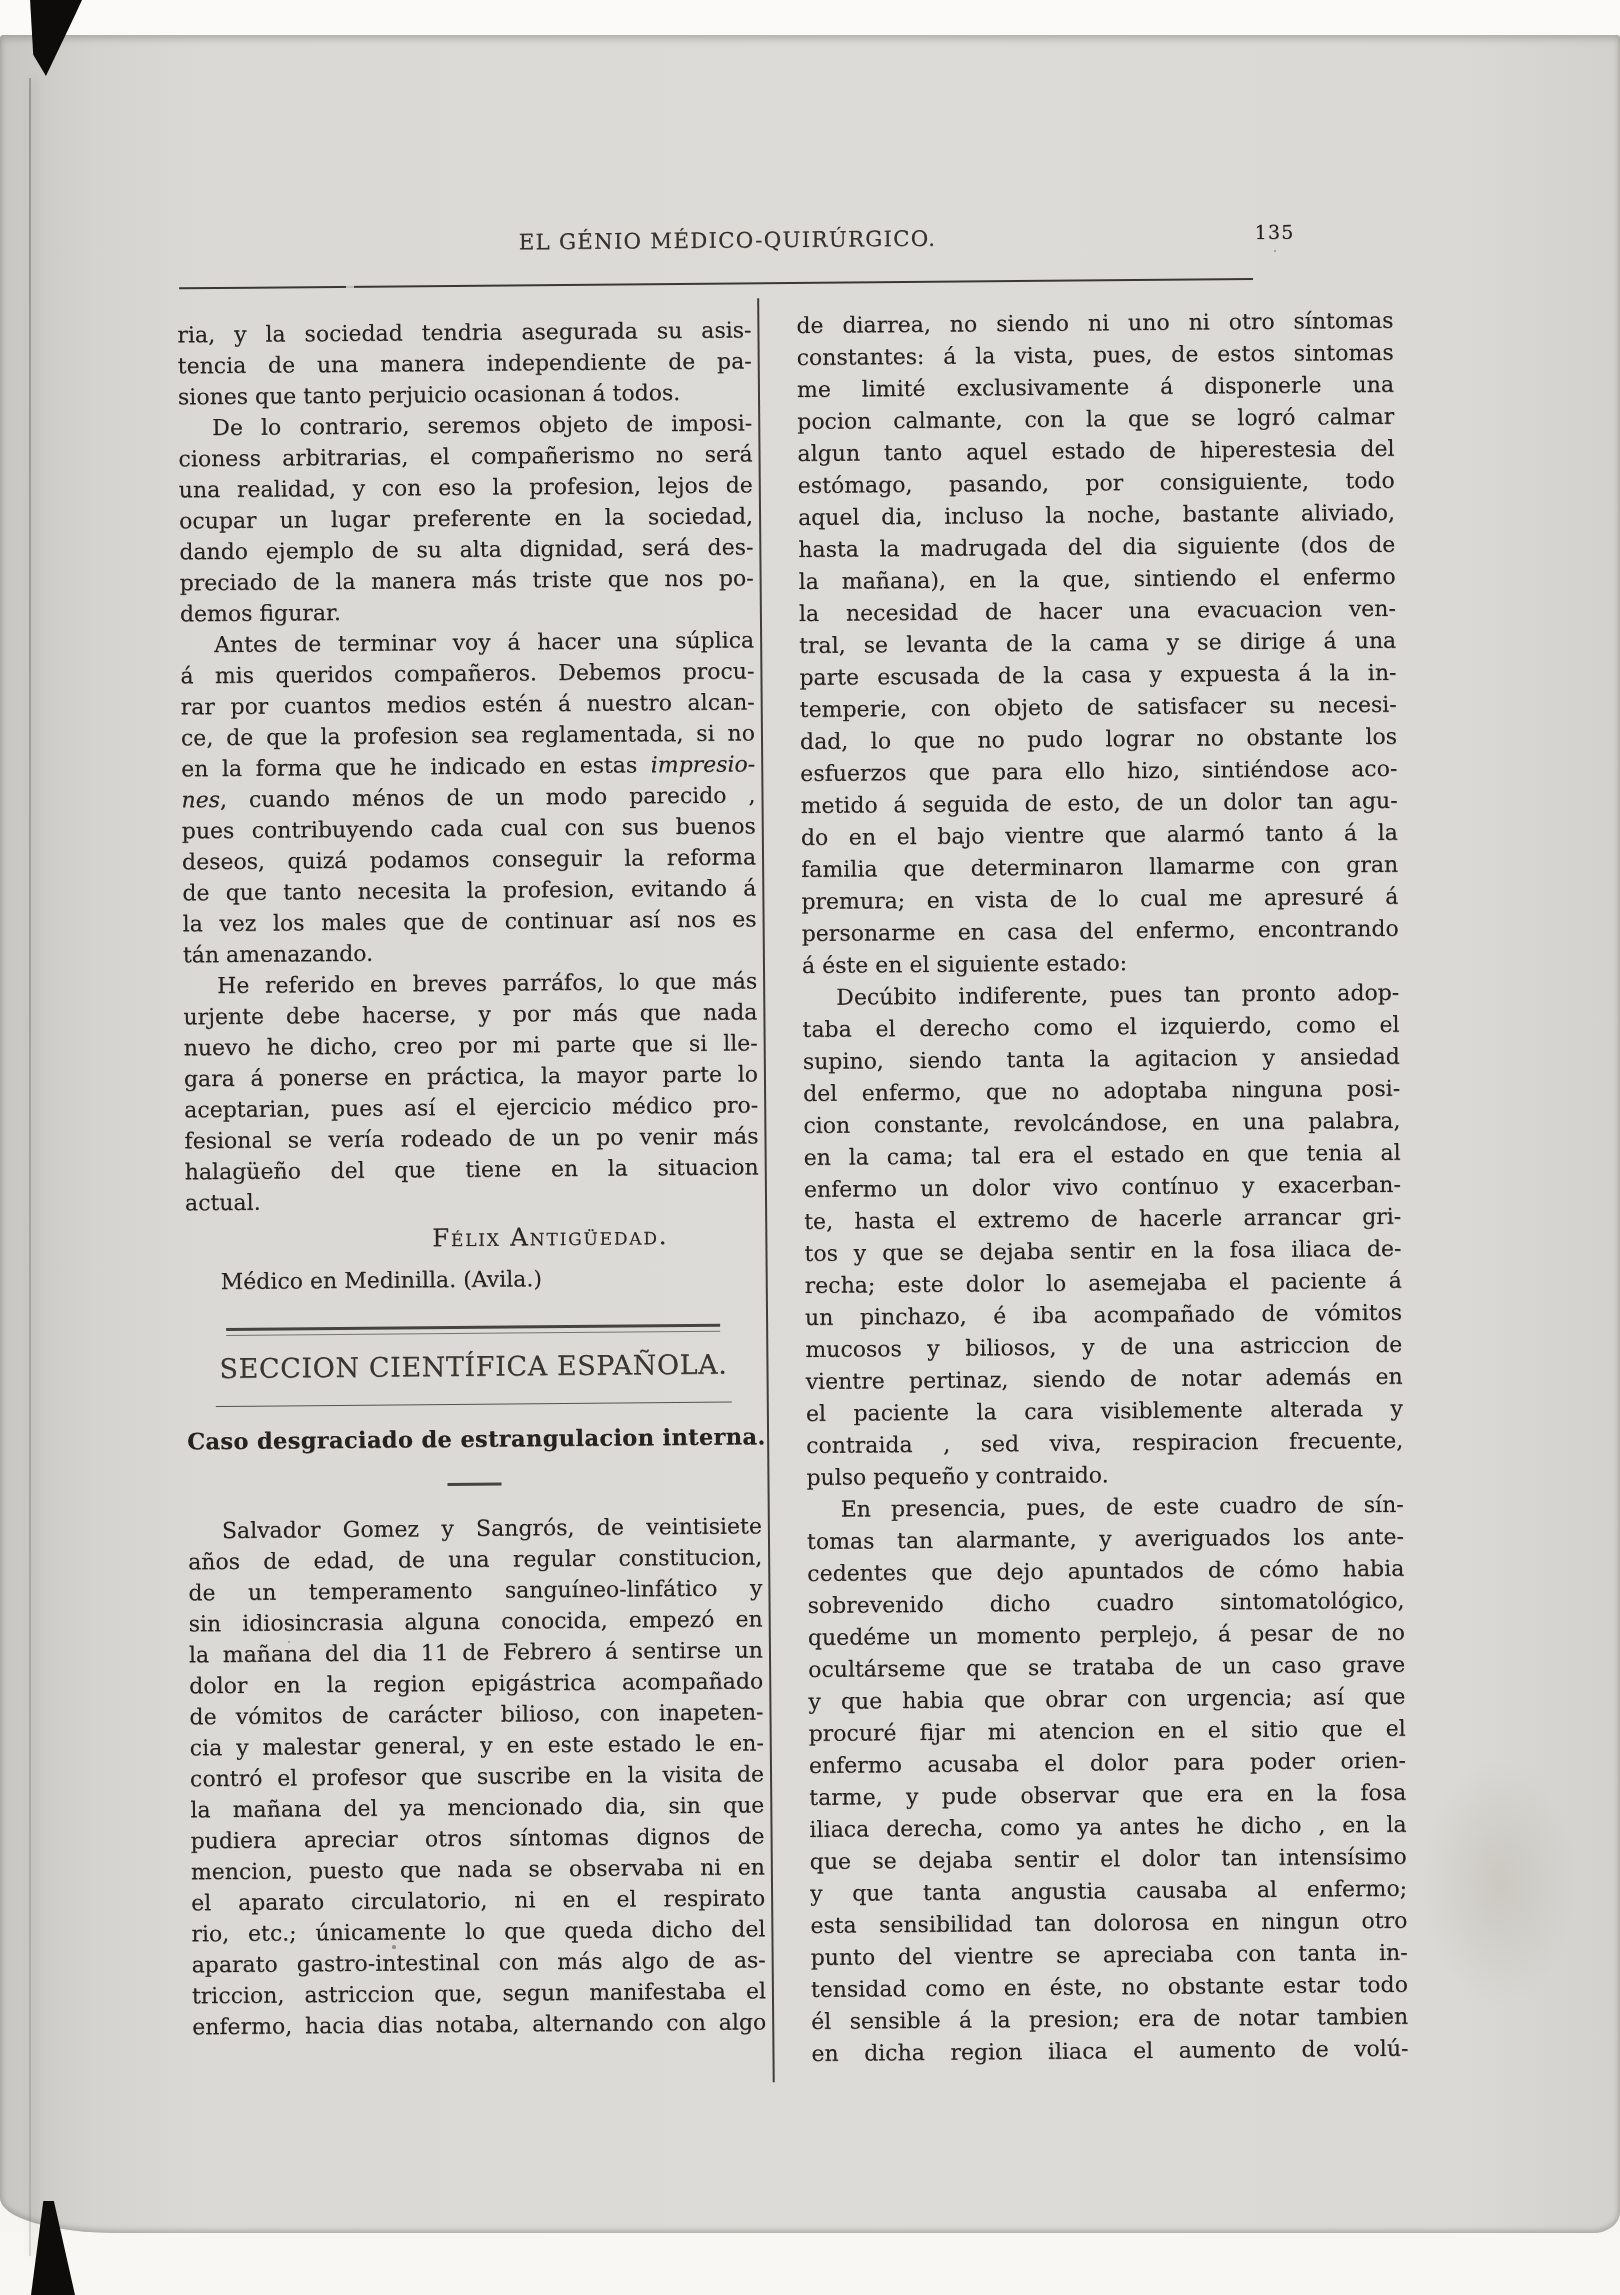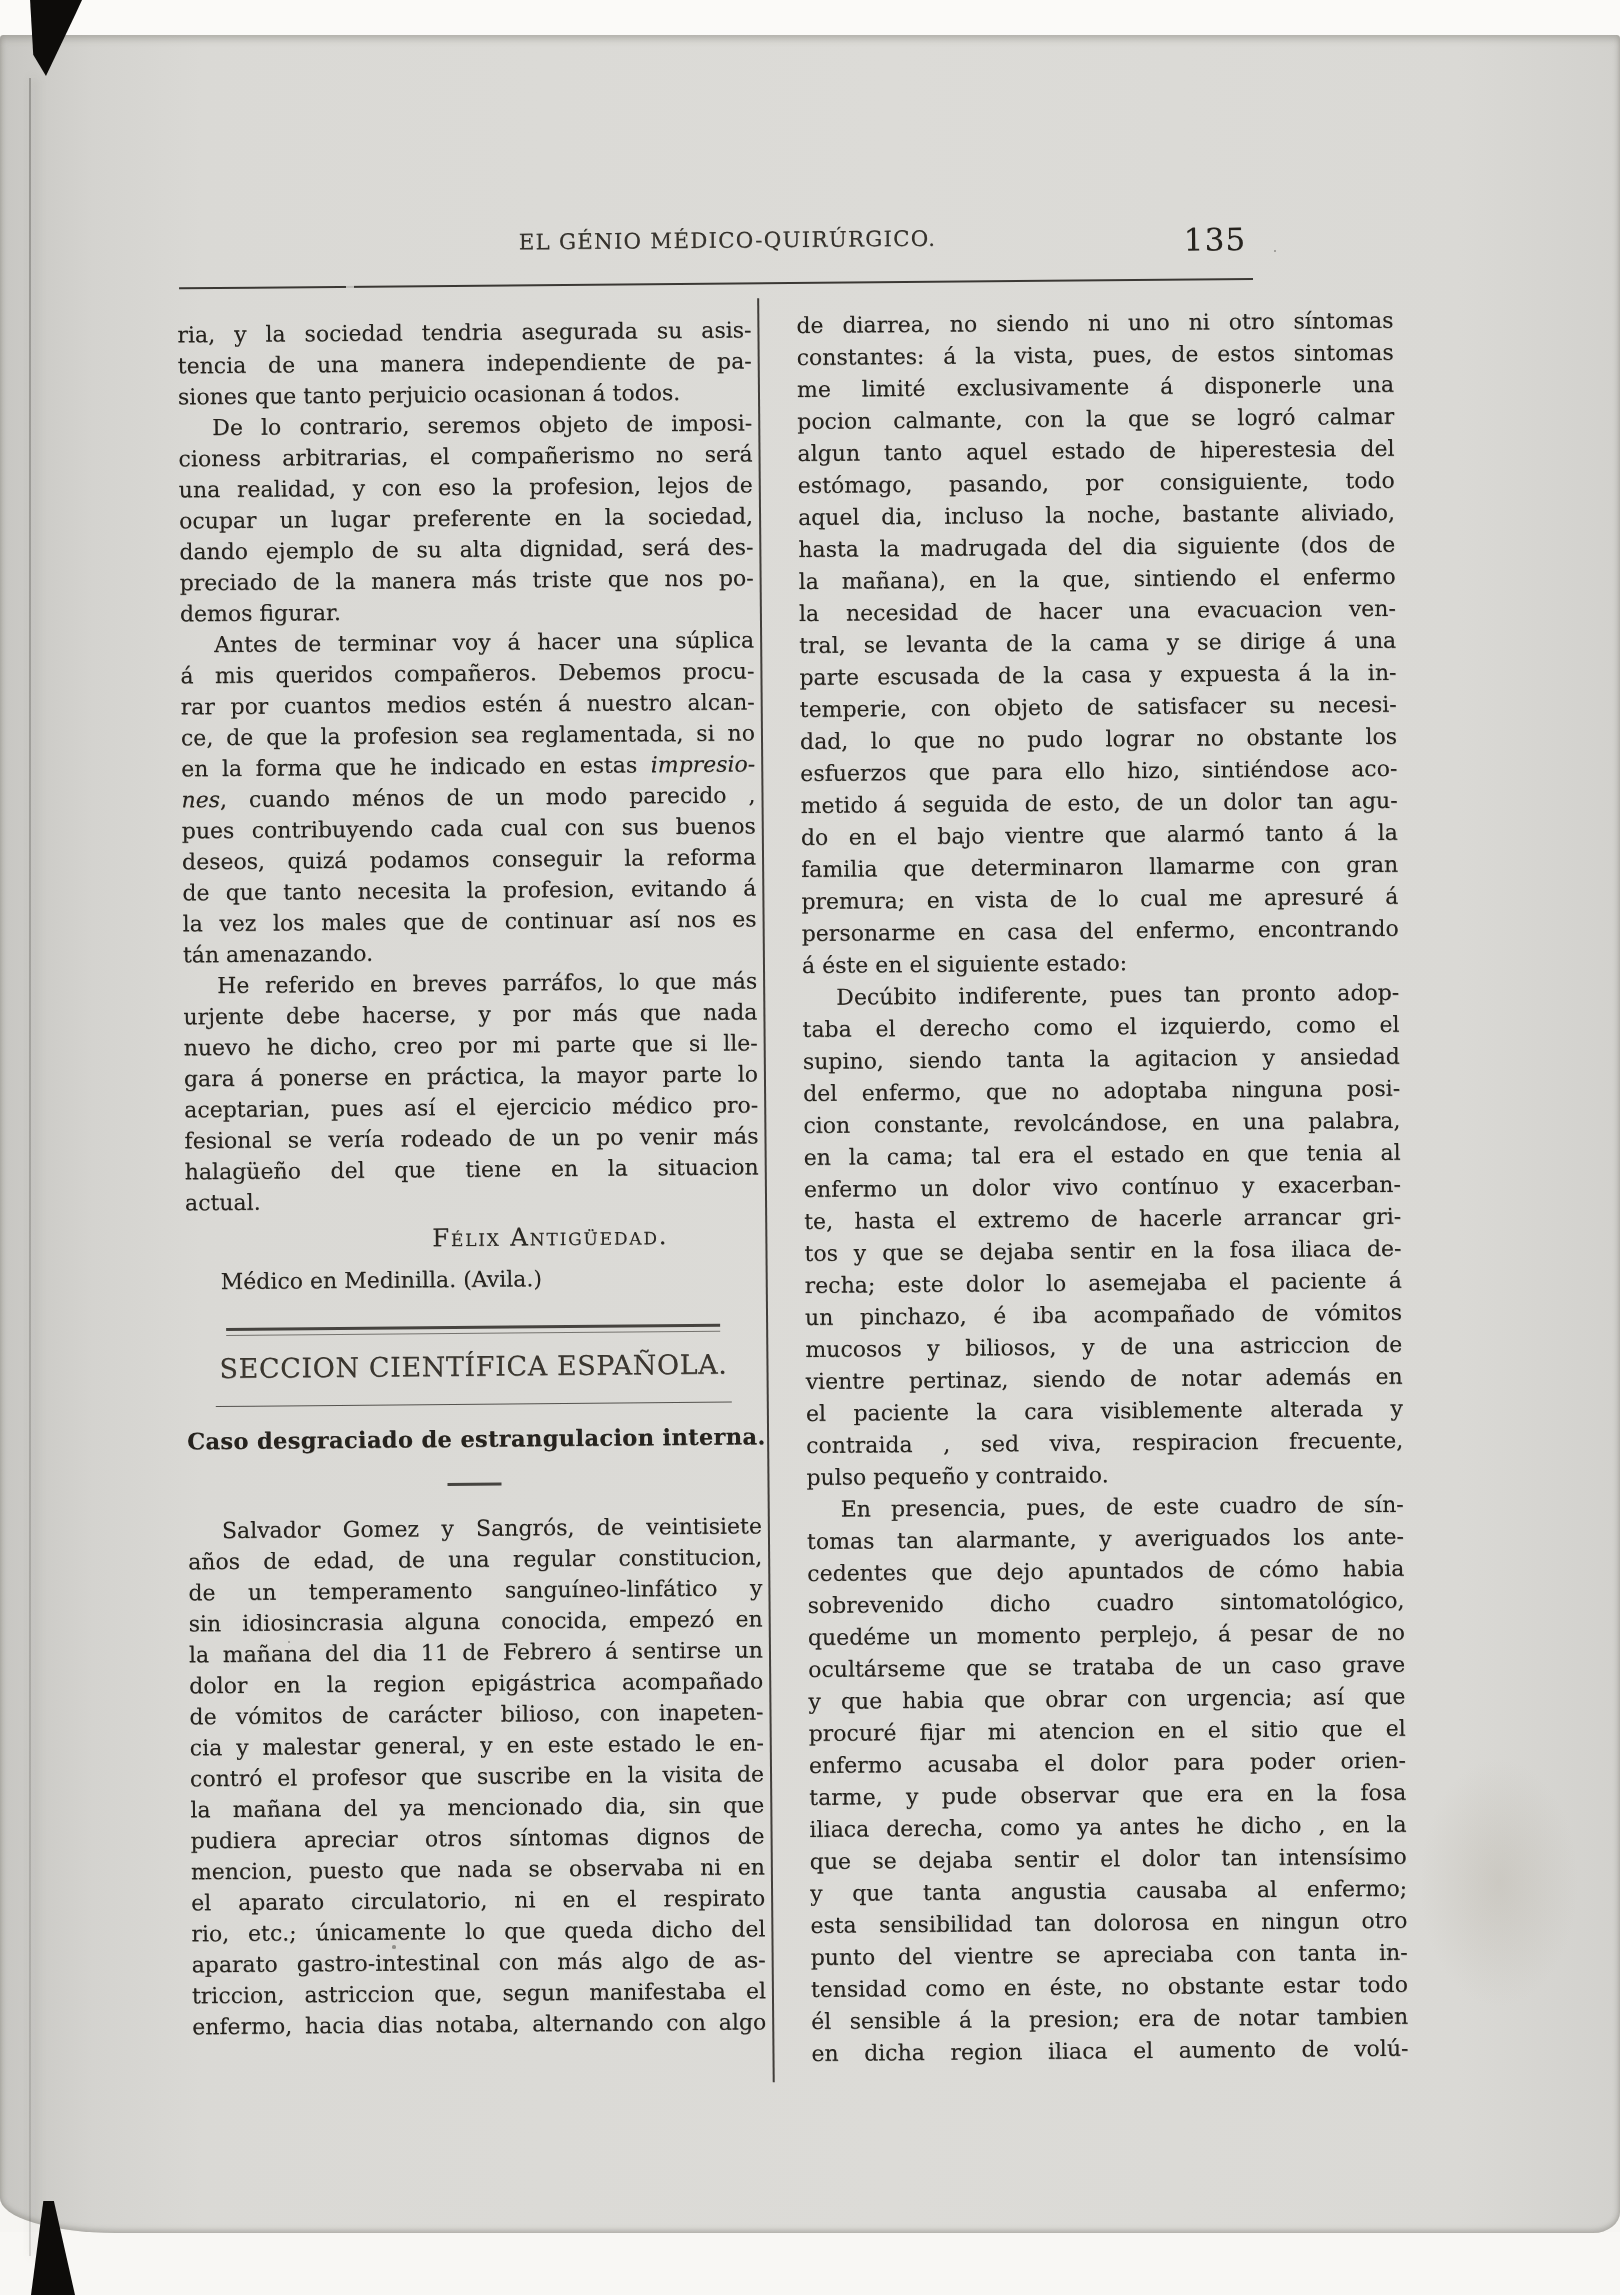--- a/index.html
+++ b/index.html
@@ -49,21 +49,21 @@
   
   .print{
     position:absolute;inset:0;color:var(--ink,#26231e);
     transform:rotate(-0.5deg);transform-origin:795px 1162px;
     text-shadow:0.2px 0.4px 0.5px rgba(40,36,30,.45);
   }
   .journal-title{
     position:absolute;left:527px;top:192px;font-size:21.4px;letter-spacing:1.2px;
     white-space:nowrap;color:#35322c;
   }
-  .page-number{position:absolute;left:1192px;top:190px;font-size:31px;letter-spacing:1.2px;}
+  .page-number{position:absolute;left:1263px;top:190px;font-size:19px;letter-spacing:1.2px;}
   .header-rule{
     position:absolute;left:187px;top:247px;width:1074px;height:2.4px;
     background:linear-gradient(90deg,rgba(30,27,23,.85) 0 15.5%,rgba(30,27,23,.15) 15.5% 16.3%,rgba(30,27,23,.85) 16.3% 100%);
   }
   .column-divider{
     position:absolute;left:765px;top:263px;width:1.8px;height:1784px;
     background:rgba(30,27,23,.82);
   }
 
   .col{position:absolute;}

